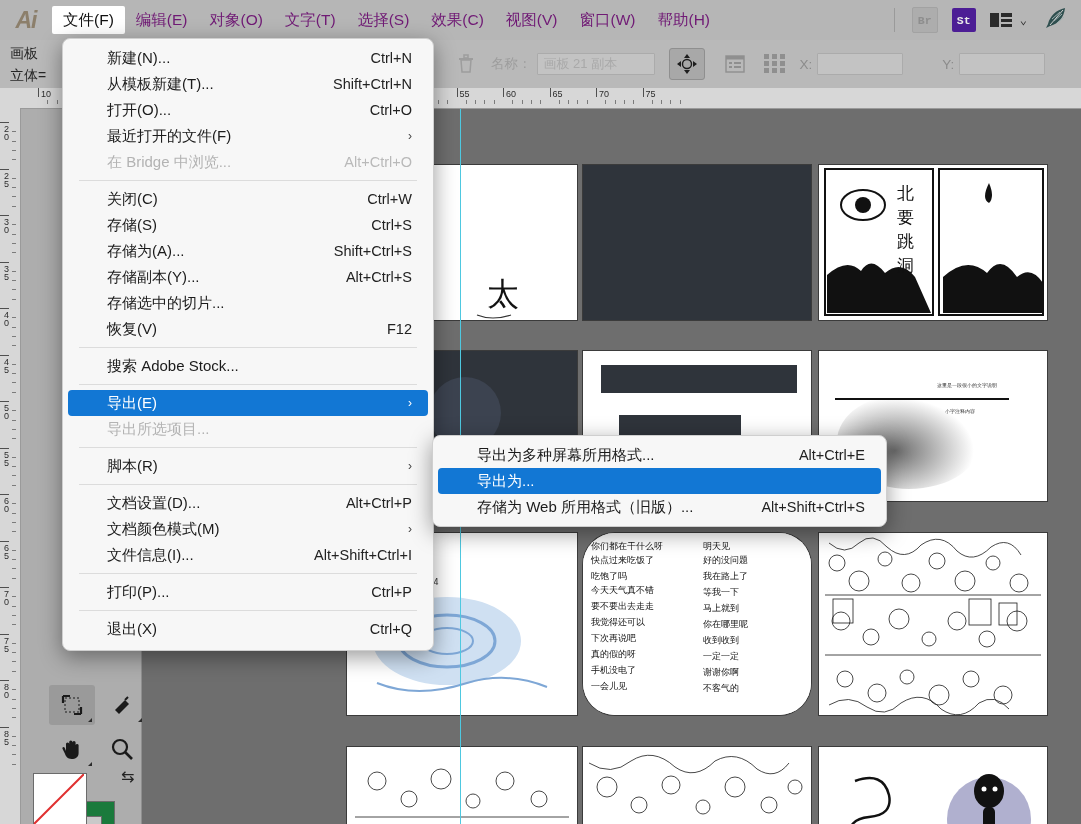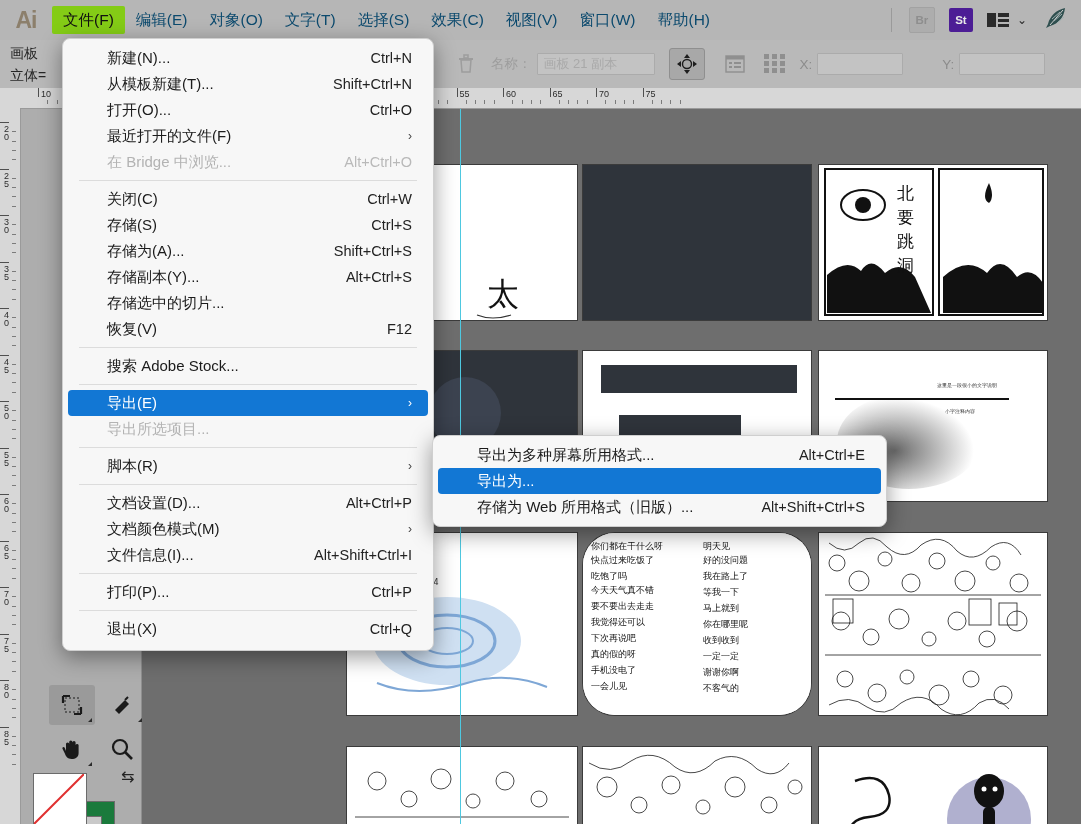--- a/index.html
+++ b/index.html
@@ -3,25 +3,25 @@
 <meta charset="utf-8">
 <style>
   html,body{margin:0;padding:0;background:#6e6e6e;}
   body{width:1081px;height:824px;overflow:hidden;font-family:"Liberation Sans","DejaVu Sans",sans-serif;}
   #app{position:relative;width:1081px;height:824px;overflow:hidden;background:#5b5b5b;}
 
   
   .menubar{position:absolute;left:0;top:0;width:1081px;height:40px;background:#b6b6b6;
            border-bottom:1px solid #8d8d8d;display:flex;align-items:center;}
   .ai-logo{width:52px;height:40px;display:flex;align-items:center;justify-content:center;
-           color:#8c7f6b;font-size:23px;font-weight:bold;letter-spacing:-1px;}
-  .mb-item{height:28px;padding:0 11px;display:flex;align-items:center;font-size:15.5px;color:#0c4a6e;
+           color:#8c7f6b;font-size:23px;font-weight:bold;letter-spacing:-1px;font-style:italic;}
+  .mb-item{height:28px;padding:0 11px;display:flex;align-items:center;font-size:15.5px;color:#701a75;
            border-radius:2px;white-space:nowrap;}
-  .mb-item.active{background:#84cc16;color:#111;}
-  .mb-right{margin-left:auto;display:flex;align-items:center;height:40px;padding-right:8px;}
+  .mb-item.active{background:#ffffff;color:#111;}
+  .mb-right{margin-left:auto;display:flex;align-items:center;height:40px;padding-right:8px;font-family:Liberation Mono, monospace;}
   .mb-sep{width:1px;height:24px;background:#9a9a9a;margin:0 10px;}
   .sq-btn{width:24px;height:24px;margin:0 7px;display:flex;align-items:center;justify-content:center;
           font-size:11.5px;font-weight:bold;border-radius:2px;}
   .sq-br{background:#adadad;color:#8e8e8e;border:1px solid #a2a2a2;}
   .sq-st{background:#4c1d95;color:#e8e8e8;}
   .ws-ico{display:flex;align-items:center;margin-left:6px;}
   .chev{font-size:12px;color:#2b2b2b;margin-left:7px;margin-right:2px;}
   .feather{margin-left:14px;margin-right:4px;}
 
   

